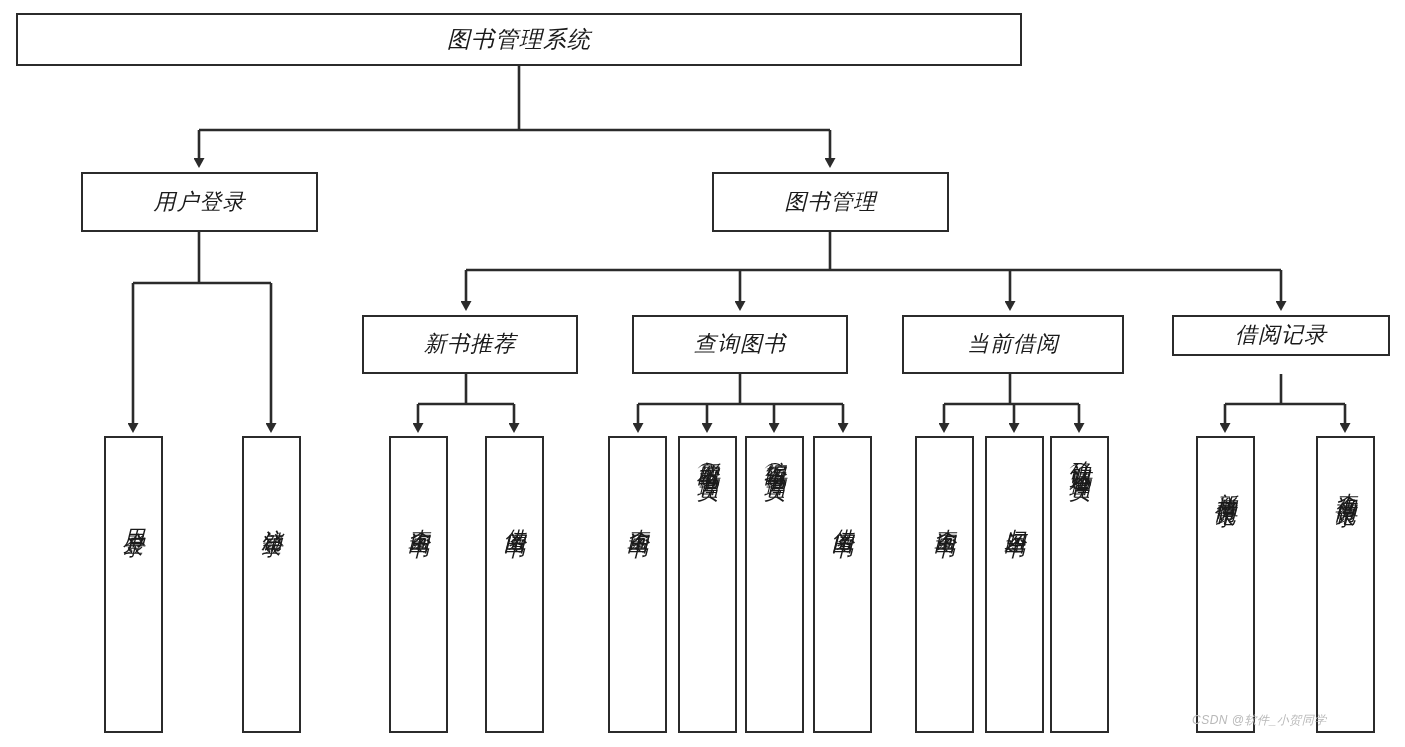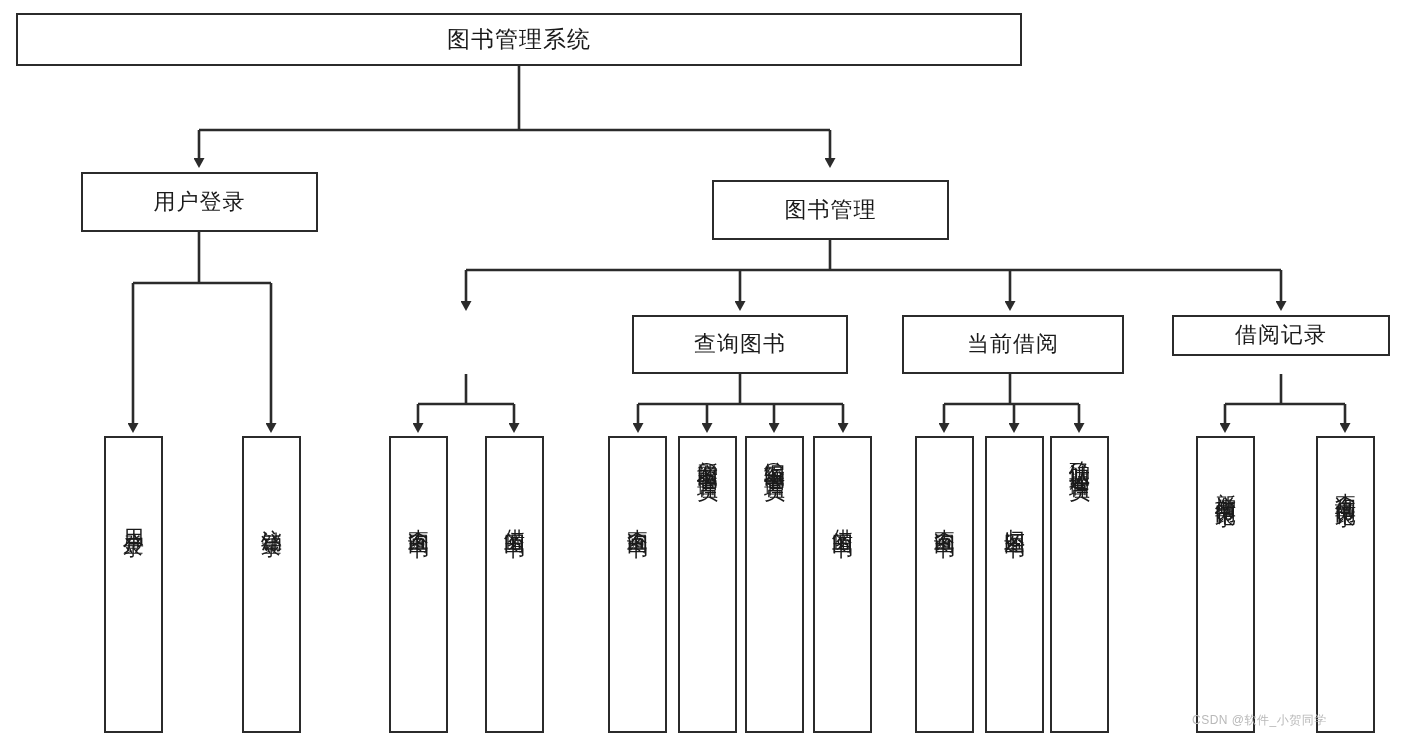--- a/index.html
+++ b/index.html
@@ -9,20 +9,21 @@
   }
   body {
     font-family: "Liberation Sans", "DejaVu Sans", sans-serif;
   }
   #canvas {
     position: relative;
     width: 1405px;
     height: 747px;
     background: #ffffff;
     overflow: hidden;
+    font-style: italic;
   }
   svg.wires {
     position: absolute;
     left: 0;
     top: 0;
     width: 1405px;
     height: 747px;
     pointer-events: none;
   }
   .node {
@@ -138,24 +139,27 @@
     </g>
   </svg>
 
   <div class="node horiz root" style="left:16px; top:13px; width:1006px; height:53px;">
     <span>图书管理系统</span>
   </div>
 
   <div class="node horiz" style="left:81px; top:172px; width:237px; height:60px;">
     <span>用户登录</span>
   </div>
-  <div class="node horiz" style="left:712px; top:172px; width:237px; height:60px;margin-top:8px;">
+  <div class="node horiz" style="left:712px; top:172px; width:237px; height:60px;">
     <span>图书管理</span>
   </div>
 
+  <div class="node horiz" style="left:362px; top:315px; width:216px; height:59px;">
+    <span>新书推荐</span>
+  </div>
   <div class="node horiz" style="left:632px; top:315px; width:216px; height:59px;">
     <span>查询图书</span>
   </div>
   <div class="node horiz" style="left:902px; top:315px; width:222px; height:59px;">
     <span>当前借阅</span>
   </div>
   <div class="node horiz" style="left:1172px; top:315px; width:218px; height:41px;">
     <span>借阅记录</span>
   </div>
 

